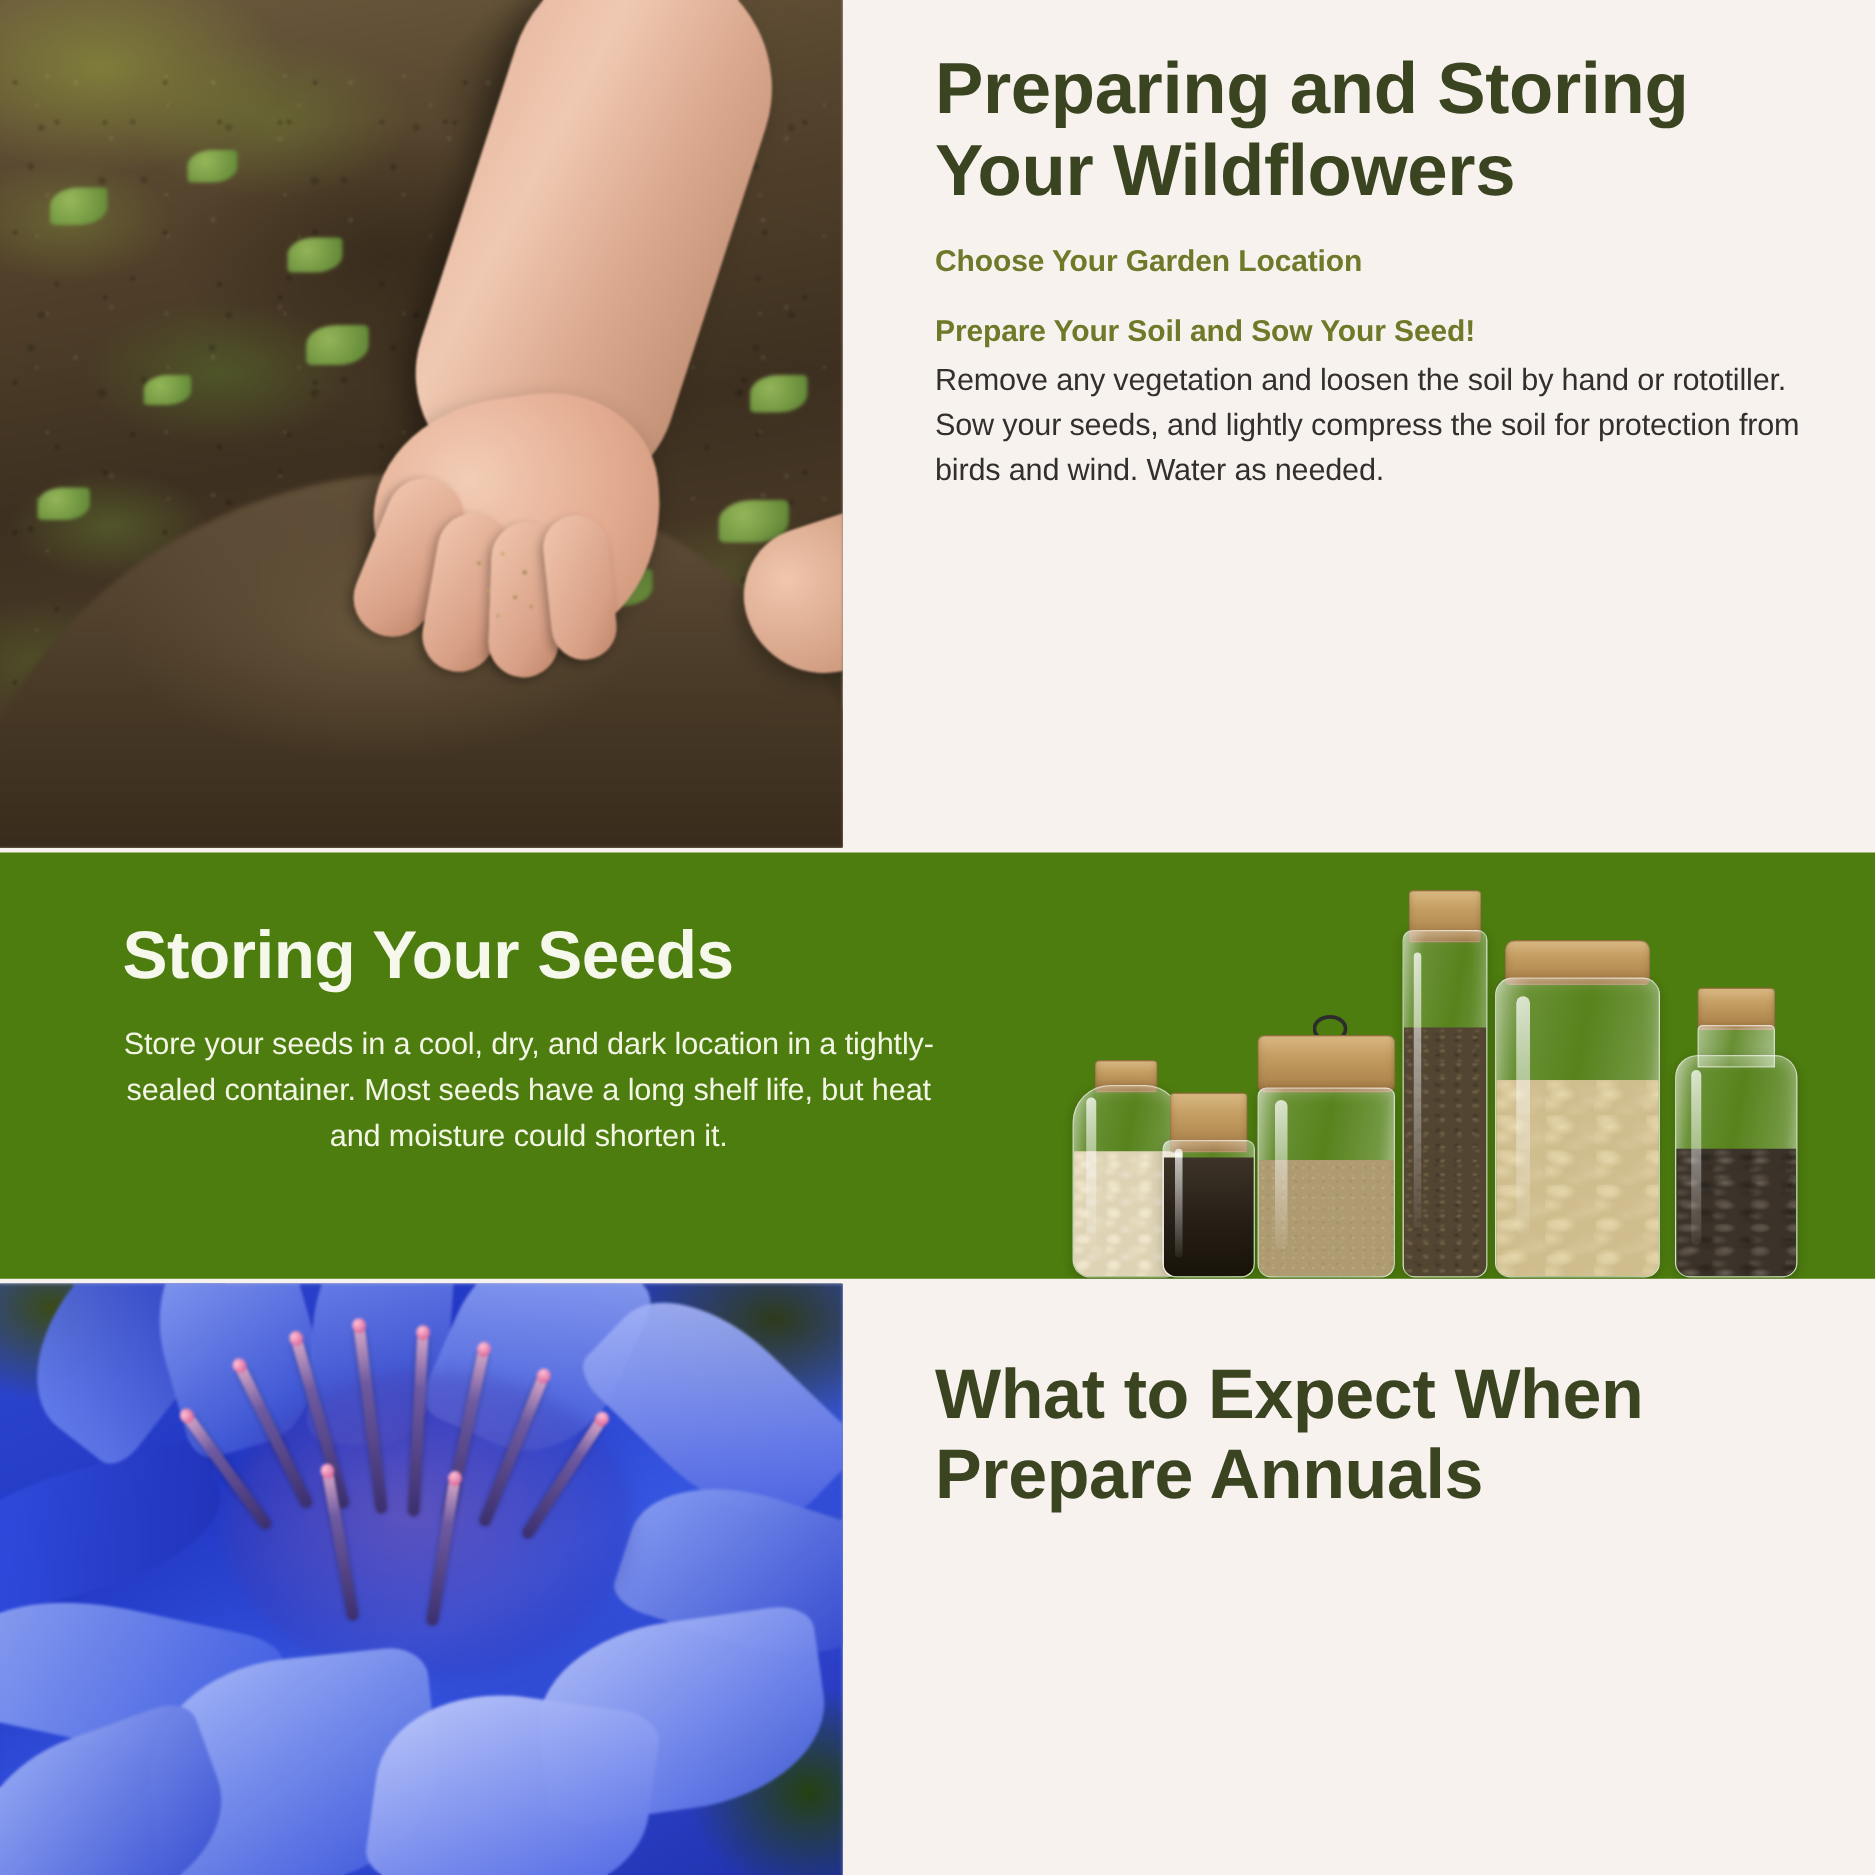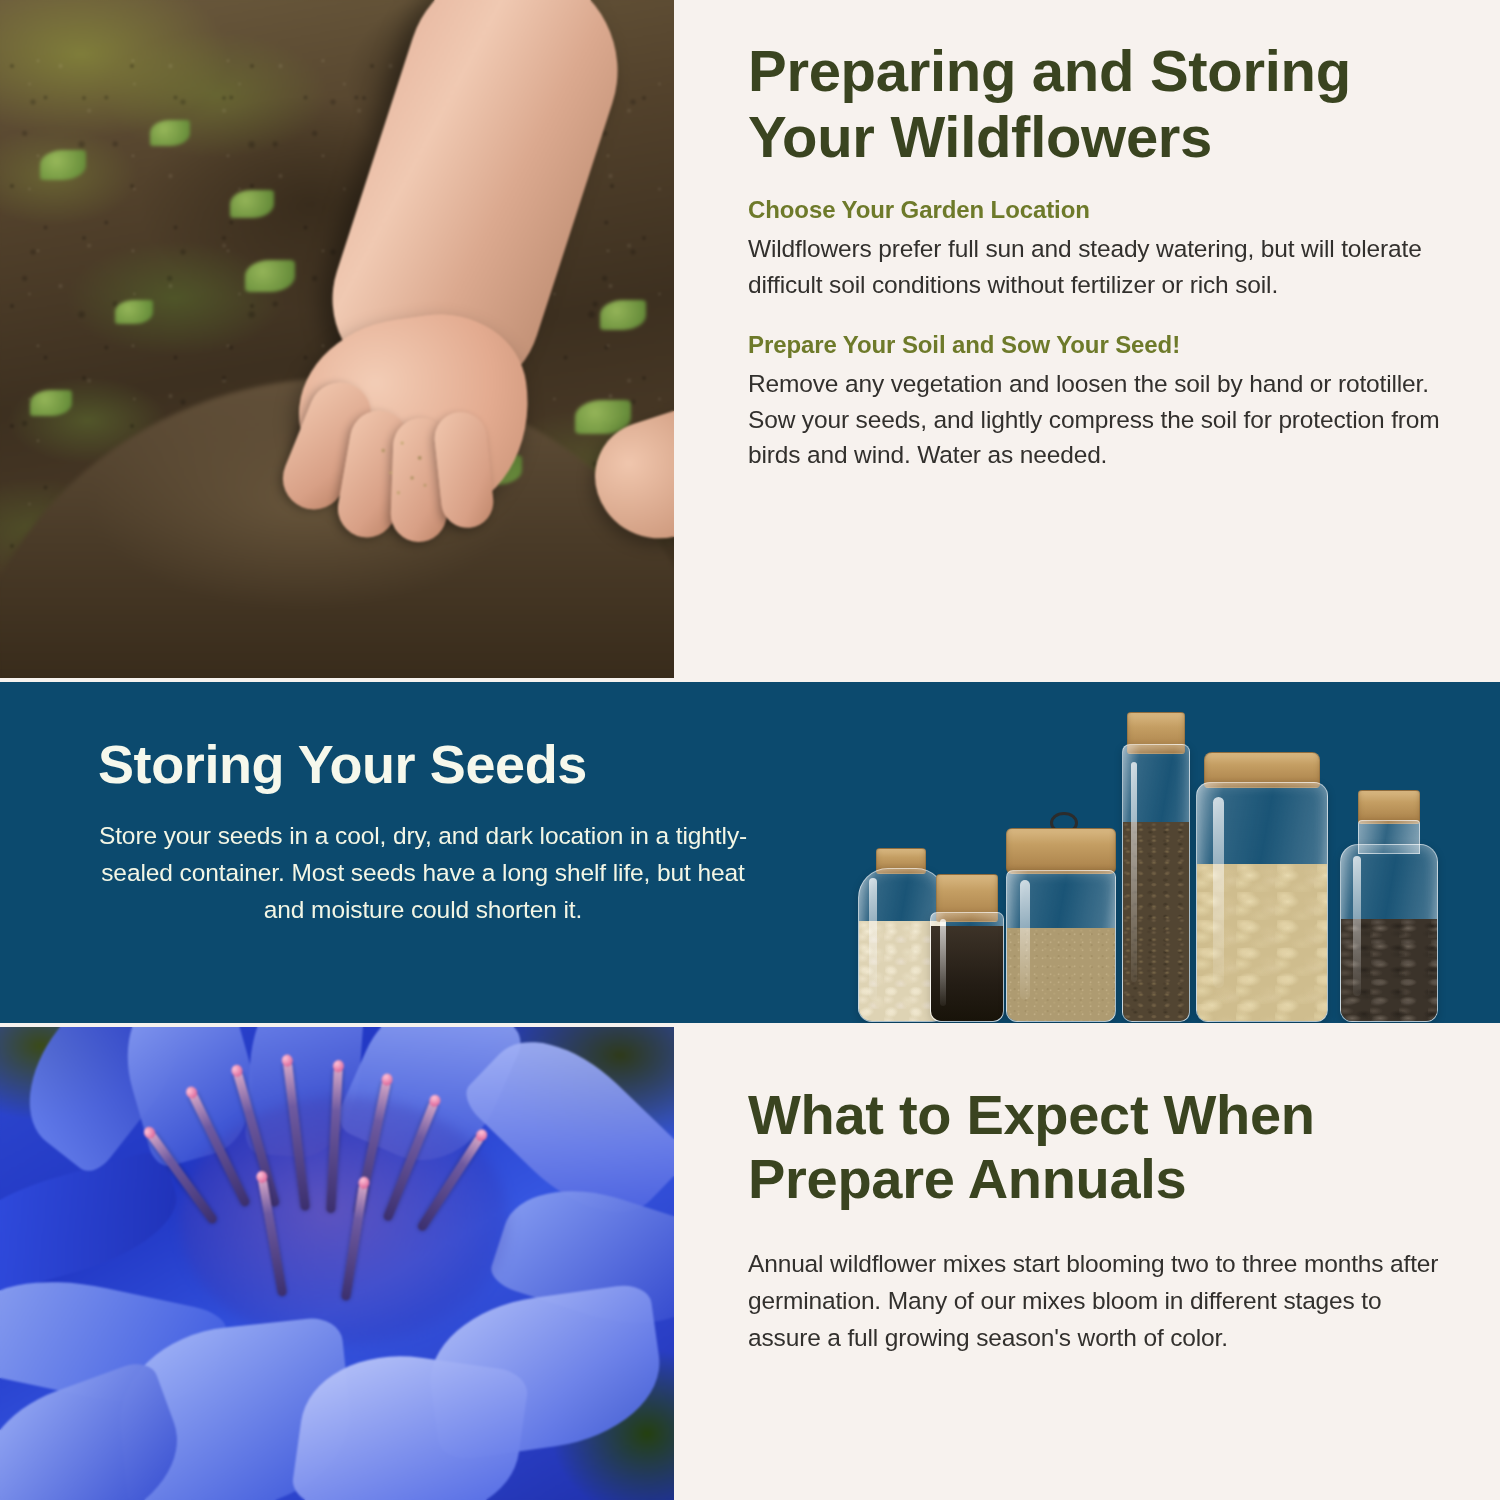--- a/index.html
+++ b/index.html
@@ -173,21 +173,21 @@
     color: #32302d;
     margin: 0;
     letter-spacing: -0.15px;
   }
 
   
   .sec-green {
     position: absolute;
     left: 0; top: 682px;
     width: 1500px; height: 341px;
-    background: #0c4a6e;
+    background: #4d7c0f;
     overflow: hidden;
   }
   .green-text {
     position: absolute;
     left: 98px; top: 54px;
     width: 650px;
   }
   .h2 {
     font-size: 54px;
     font-weight: 700;
@@ -409,21 +409,20 @@
       <div class="hand-right"></div>
       <div class="soil-blur"></div>
     </div>
 
     <div class="text-col-top">
       <h1 class="h1">Preparing and Storing Your Wildflowers</h1>
 
 
       <div class="sub-block">
         <h2 class="sub-h">Choose Your Garden Location</h2>
-        <p class="body-p">Wildflowers prefer full sun and steady watering, but will tolerate difficult soil conditions without fertilizer or rich soil.</p>
       </div>
 
       <div class="sub-block">
         <h2 class="sub-h">Prepare Your Soil and Sow Your Seed!</h2>
         <p class="body-p">Remove any vegetation and loosen the soil by hand or rototiller. Sow your seeds, and lightly compress the soil for protection from birds and wind. Water as needed.</p>
       </div>
     </div>
   </section>
 
   <section class="sec-green">
@@ -518,17 +517,16 @@
 
       <div class="petal" style="left:120px; top:300px; width:230px; height:180px; transform:rotate(-6deg); background:linear-gradient(150deg,#a9bbf9,#3a55da); opacity:.97;"></div>
       <div class="petal" style="left:300px; top:330px; width:220px; height:160px; transform:rotate(8deg);  background:linear-gradient(150deg,#c3cefb,#4a63e4); opacity:.97;"></div>
       <div class="petal" style="left:-20px; top:360px; width:200px; height:140px; transform:rotate(-20deg);background:linear-gradient(150deg,#9fb2f7,#3149cf); opacity:.97;"></div>
 
       <div class="flower-blur"></div>
     </div>
 
     <div class="text-col-bottom">
       <h2 class="h3">What to Expect When Prepare Annuals</h2>
-      <p class="bottom-p">Annual wildflower mixes start blooming two to three months after germination. Many of our mixes bloom in different stages to assure a full growing season's worth of color.</p>
     </div>
   </section>
 
 </div>
 
 </body></html>

